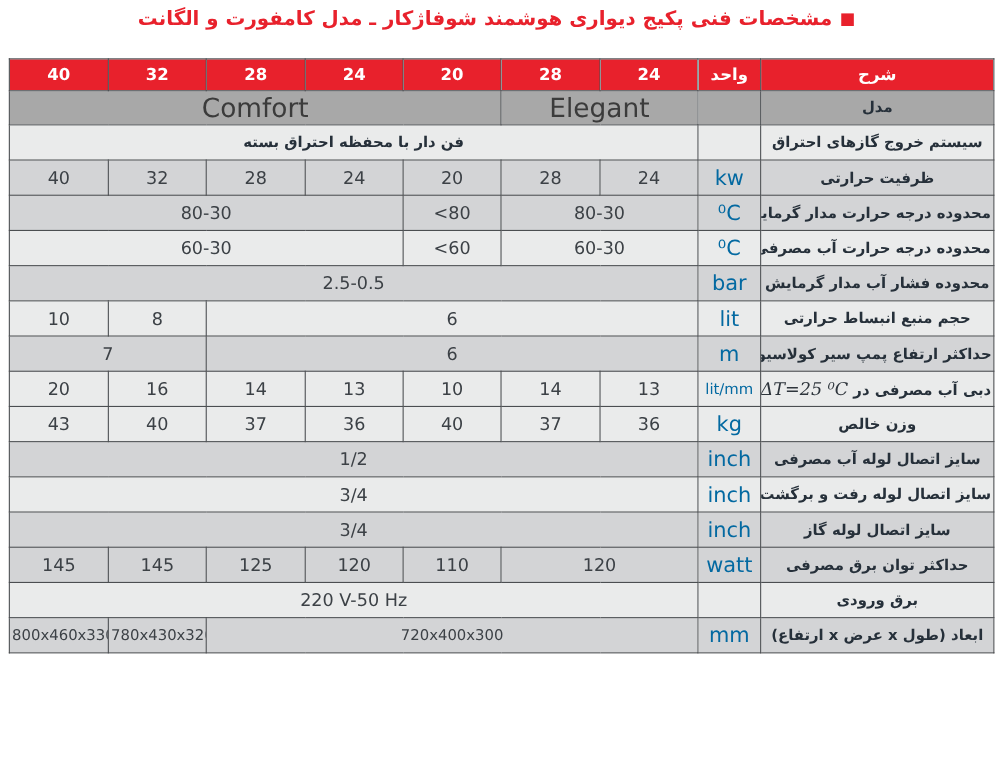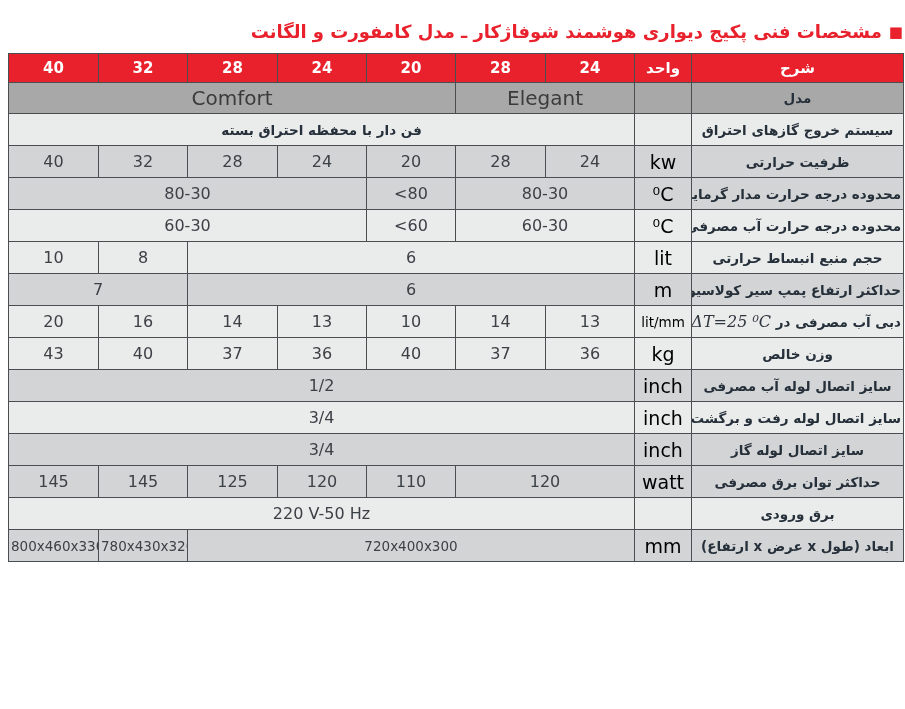--- a/index.html
+++ b/index.html
@@ -2,22 +2,22 @@
 <html lang="fa"><head>
 <meta charset="utf-8">
 <style>
   html,body{margin:0;padding:0;}
   body{
     width:905px;height:709px;position:relative;background:#ffffff;
     font-family:"DejaVu Sans","Liberation Sans",sans-serif;
     -webkit-font-smoothing:antialiased;overflow:hidden;
   }
   .title-bar{
-    position:absolute;top:21px;right:0px;left:0;
-    direction:rtl;text-align:right;
+    position:absolute;top:7px;right:0px;left:0;
+    direction:rtl;text-align:center;
     color:#e8212c;font-weight:bold;font-size:18px;
     padding-right:2px;white-space:nowrap;
   }
   .title-bar .bullet{font-size:15px;margin-left:7px;position:relative;top:-1px;}
   table.spec{
     position:absolute;left:8px;top:53px;width:895px;
     border-collapse:collapse;table-layout:fixed;
     border:1px solid #eab308;
   }
   .spec th,.spec td{
@@ -29,23 +29,23 @@
     background:#e8212c;color:#ffffff;
     height:28px;font-size:15px;font-weight:600;
   }
   .spec tbody tr{height:32px;}
   .spec tbody tr.model{height:31px;}
   tr.model td{background:#a8a8a8;}
   tr.light td{background:#eaebeb;}
   tr.dark  td{background:#d3d4d6;}
   td.val{font-size:16px;color:#3c4146;direction:ltr;}
   td.val.fa{font-weight:bold;font-size:13.5px;color:#26303a;}
-  td.val.latin{font-size:20px;color:#3b3b3b;font-weight:normal;}
+  td.val.latin{font-size:24px;color:#3b3b3b;font-weight:normal;}
   td.val.dim{font-size:13.5px;}
-  td.unit{font-size:19px;color:#000000;direction:ltr;}
+  td.unit{font-size:19px;color:#0369a1;direction:ltr;}
   td.unit.small{font-size:13.5px;}
   td.label{
     direction:rtl;font-weight:bold;font-size:13.5px;color:#26303a;
   }
   .formula{
     font-family:"DejaVu Serif","Liberation Serif",serif;
     font-style:italic;font-size:16px;font-weight:normal;
     color:#2e353c;direction:ltr;unicode-bidi:embed;
   }
 </style>
@@ -111,20 +111,25 @@
         <td class="unit">⁰C</td>
         <td class="label" dir="rtl">محدوده درجه حرارت مدار گرمایش</td>
       </tr>
       <tr class="light">
         <td colspan="4" class="val" dir="ltr">60-30</td>
         <td class="val" dir="ltr">&lt;60</td>
         <td colspan="2" class="val" dir="ltr">60-30</td>
         <td class="unit">⁰C</td>
         <td class="label" dir="rtl">محدوده درجه حرارت آب مصرفی</td>
       </tr>
+      <tr class="dark">
+        <td colspan="7" class="val" dir="ltr">2.5-0.5</td>
+        <td class="unit">bar</td>
+        <td class="label" dir="rtl">محدوده فشار آب مدار گرمایش</td>
+      </tr>
       <tr class="light">
         <td class="val" dir="ltr">10</td>
         <td class="val" dir="ltr">8</td>
         <td colspan="5" class="val" dir="ltr">6</td>
         <td class="unit">lit</td>
         <td class="label" dir="rtl">حجم منبع انبساط حرارتی</td>
       </tr>
       <tr class="dark">
         <td colspan="2" class="val" dir="ltr">7</td>
         <td colspan="5" class="val" dir="ltr">6</td>

